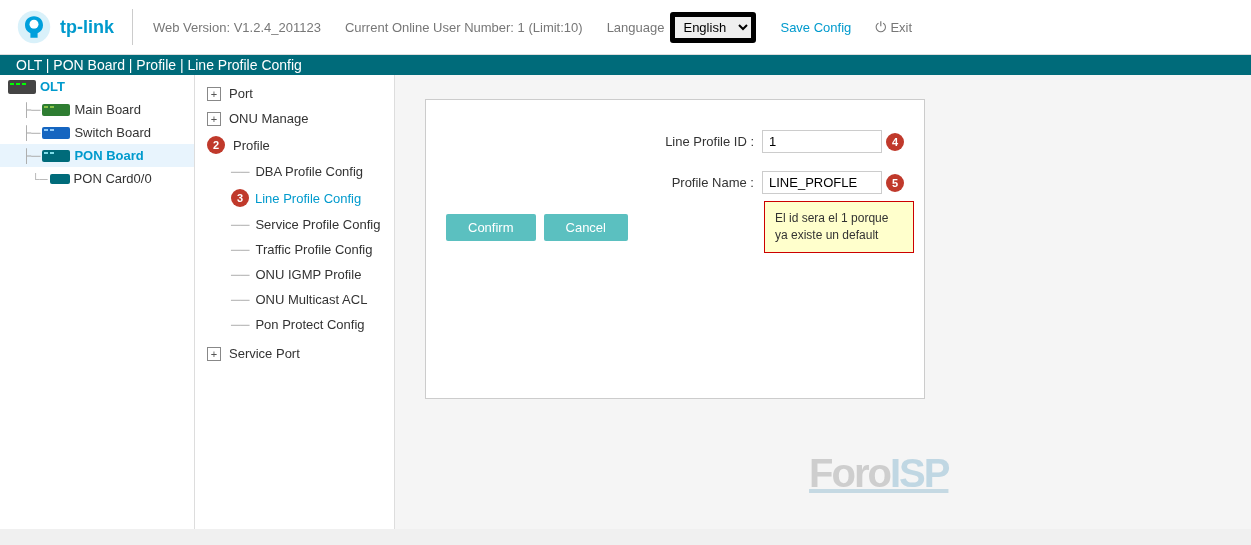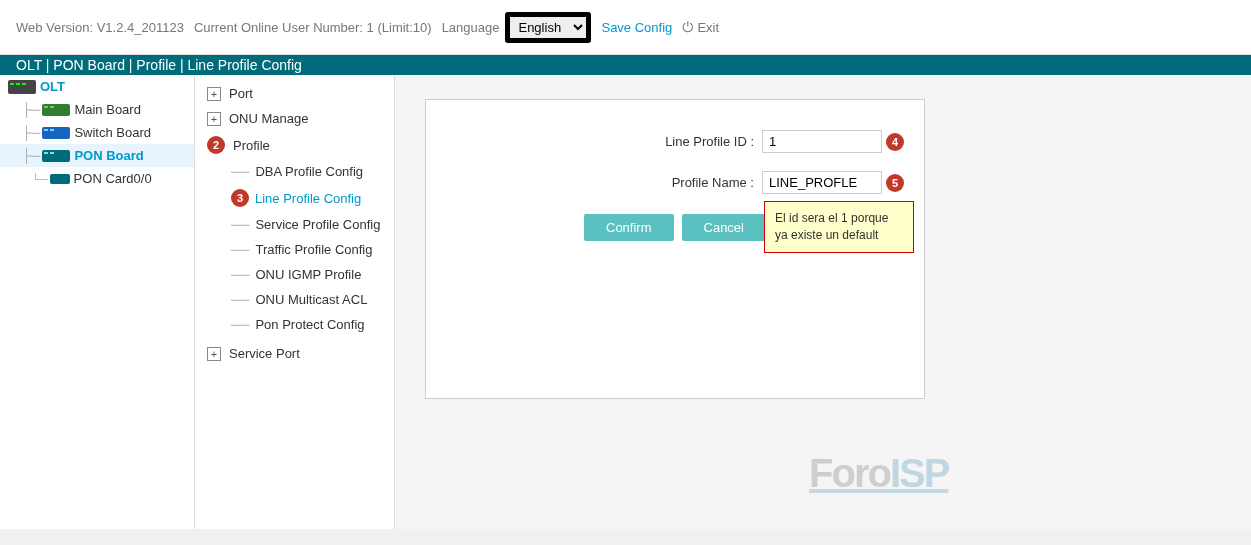--- a/index.html
+++ b/index.html
@@ -29,21 +29,21 @@
     }
     #logo-text {
       font-size: 18px;
       font-weight: bold;
       color: #333;
     }
     #header-info {
       flex: 1;
       display: flex;
       align-items: center;
-      gap: 10px;
+      gap: 24px;
       font-size: 13px;
       color: #555;
     }
     #language-area {
       display: flex;
       align-items: center;
       gap: 6px;
     }
     #language-select {
       border: 5px solid #000000;
@@ -212,21 +212,21 @@
       background: #5bc0c0;
       color: #fff;
       border: none;
       padding: 6px 22px;
       cursor: pointer;
       font-size: 13px;
       border-radius: 2px;
     }
     .form-buttons {
       display: flex;
-      justify-content: center;
+      justify-content: flex-start;
       margin-top: 20px;
     }
 
     
     .tooltip-box {
       position: absolute;
       top: 30px;
       right: -10px;
       background: #ffffcc;
       border: 1px solid #cc0000;
@@ -281,20 +281,29 @@
       flex: 1;
       padding: 24px 30px;
       position: relative;
       overflow: hidden;
     }
   </style>
 </head>
 <body>
 
 <div id="header">
+  <div id="logo-area">
+    <svg class="tp-logo-icon" viewBox="0 0 40 40" xmlns="http://www.w3.org/2000/svg">
+      <circle cx="20" cy="20" r="18" fill="#00a0dc" opacity="0.15"></circle>
+      <path d="M20 8 C14 8, 10 12, 10 18 C10 22, 12 25, 16 27 L16 32 L24 32 L24 27 C28 25, 30 22, 30 18 C30 12, 26 8, 20 8Z" fill="#00a0dc"></path>
+      <circle cx="20" cy="17" r="5" fill="#fff"></circle>
+      <rect x="18" y="22" width="4" height="8" fill="#00a0dc"></rect>
+    </svg>
+    <span id="logo-text" style="font-size:18px;font-weight:bold;color:#009acd;">tp-link</span>
+  </div>
   <div id="header-info">
     <span style="color:#777;font-size:13px;">Web Version: V1.2.4_201123</span>
     <span style="color:#777;font-size:13px;">Current Online User Number: 1 (Limit:10)</span>
     <div id="language-area">
       <span style="color:#777;">Language</span>
       <select id="language-select">
         <option>English</option>
         <option>Chinese</option>
       </select>
     </div>

